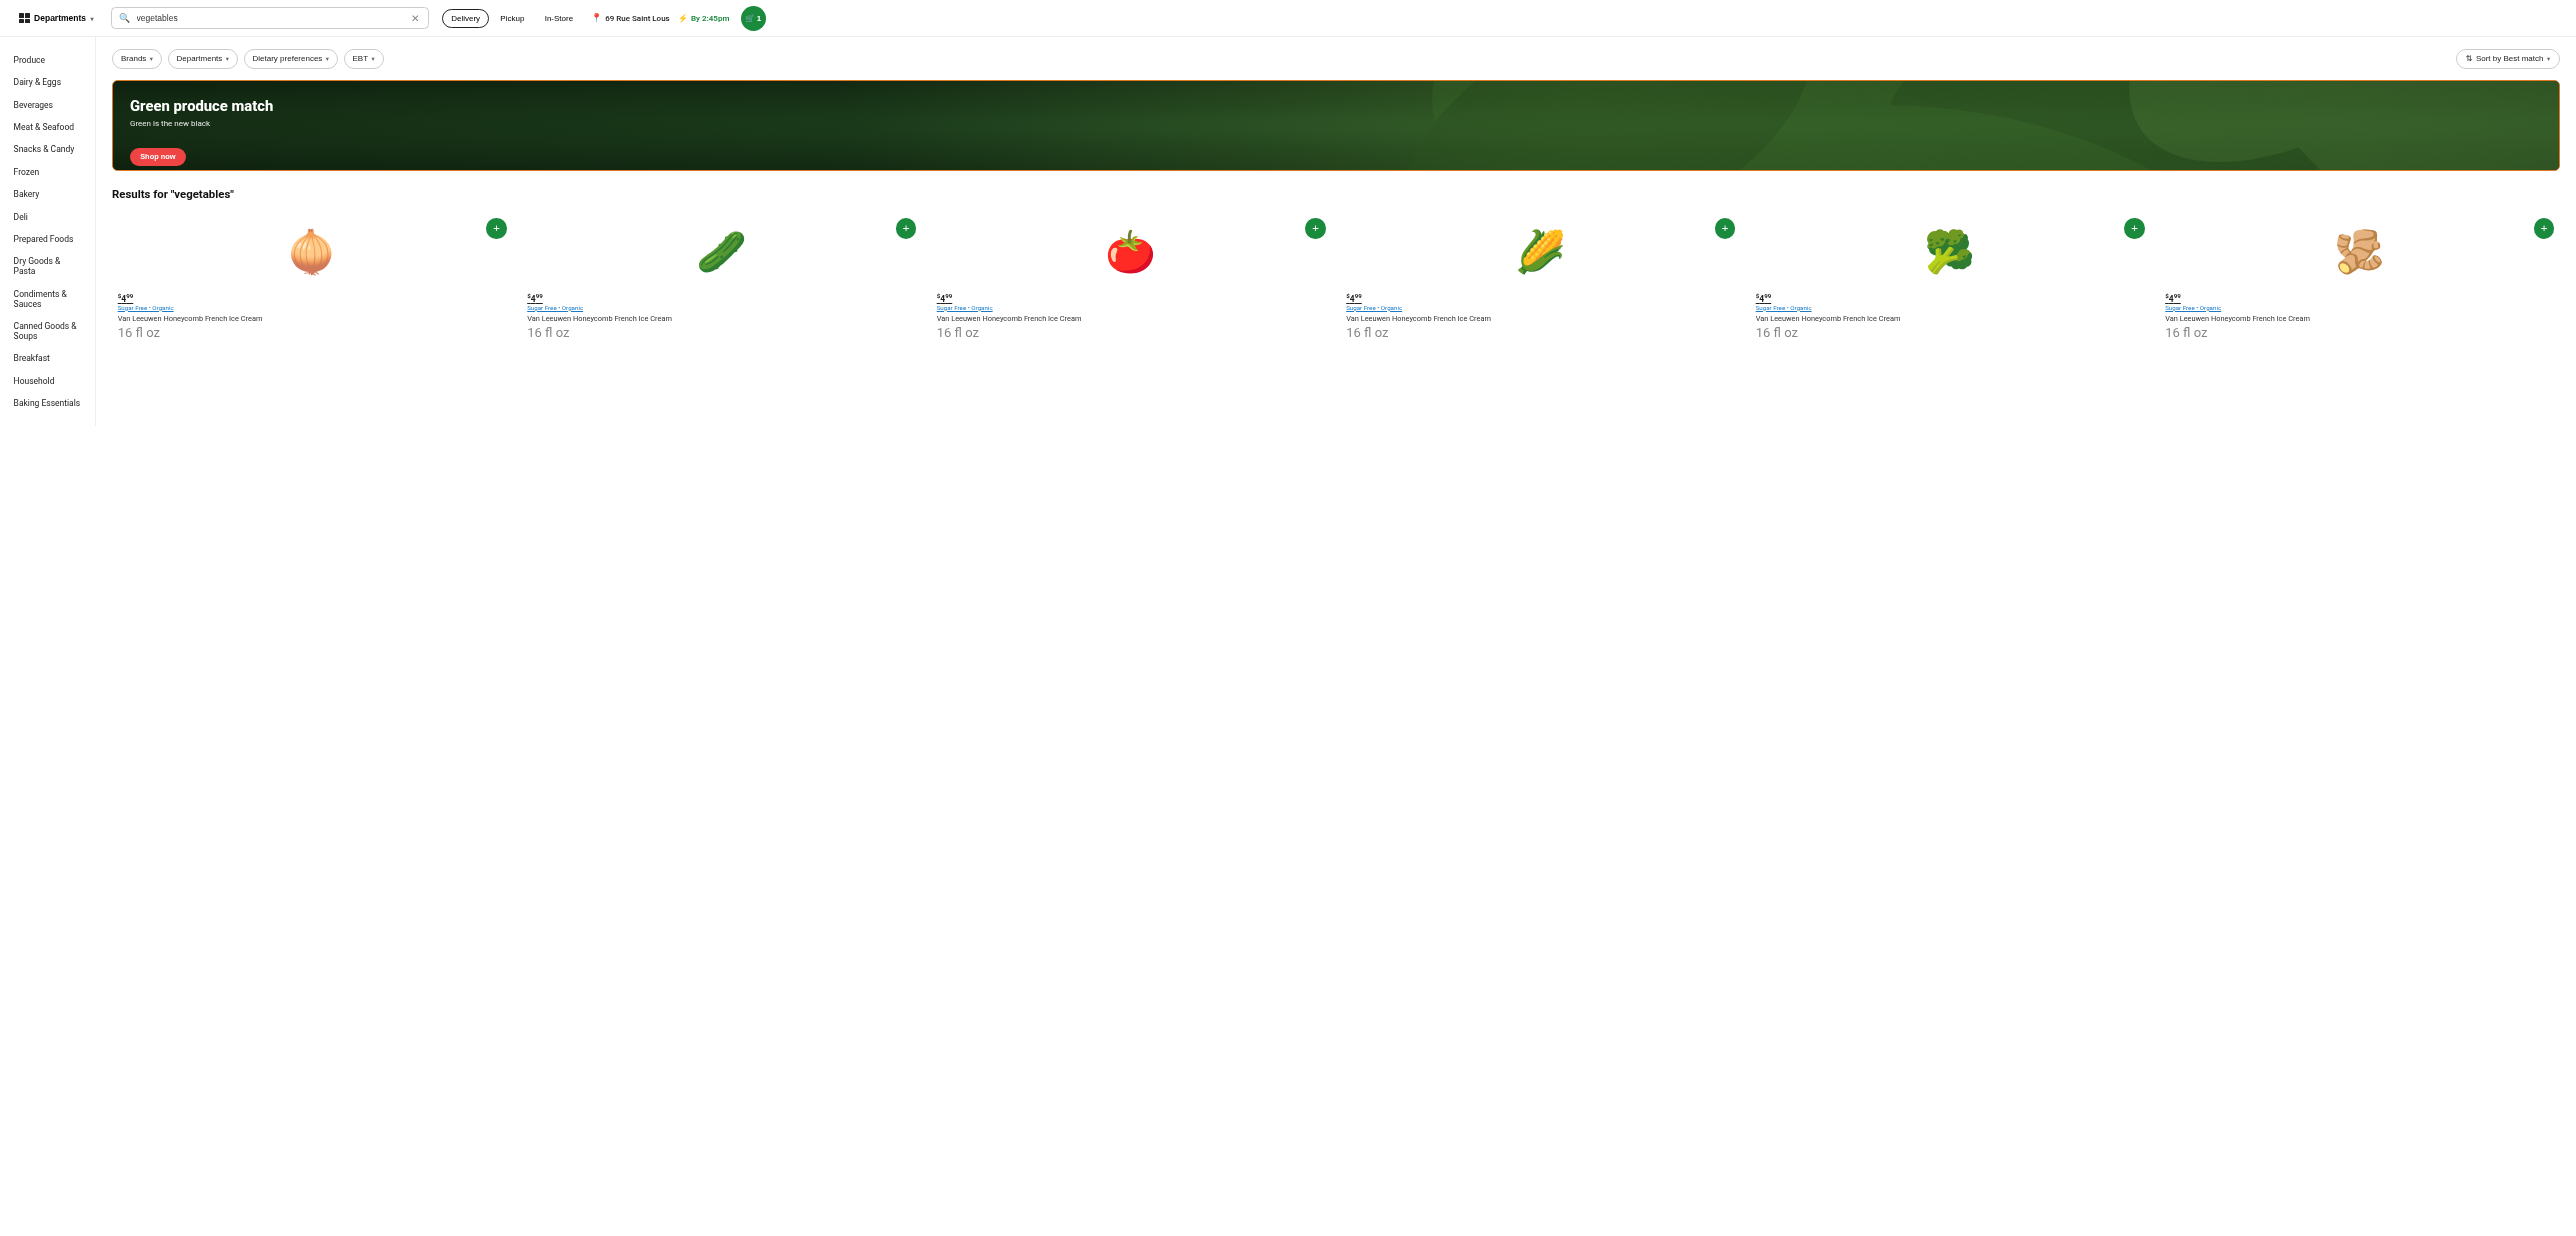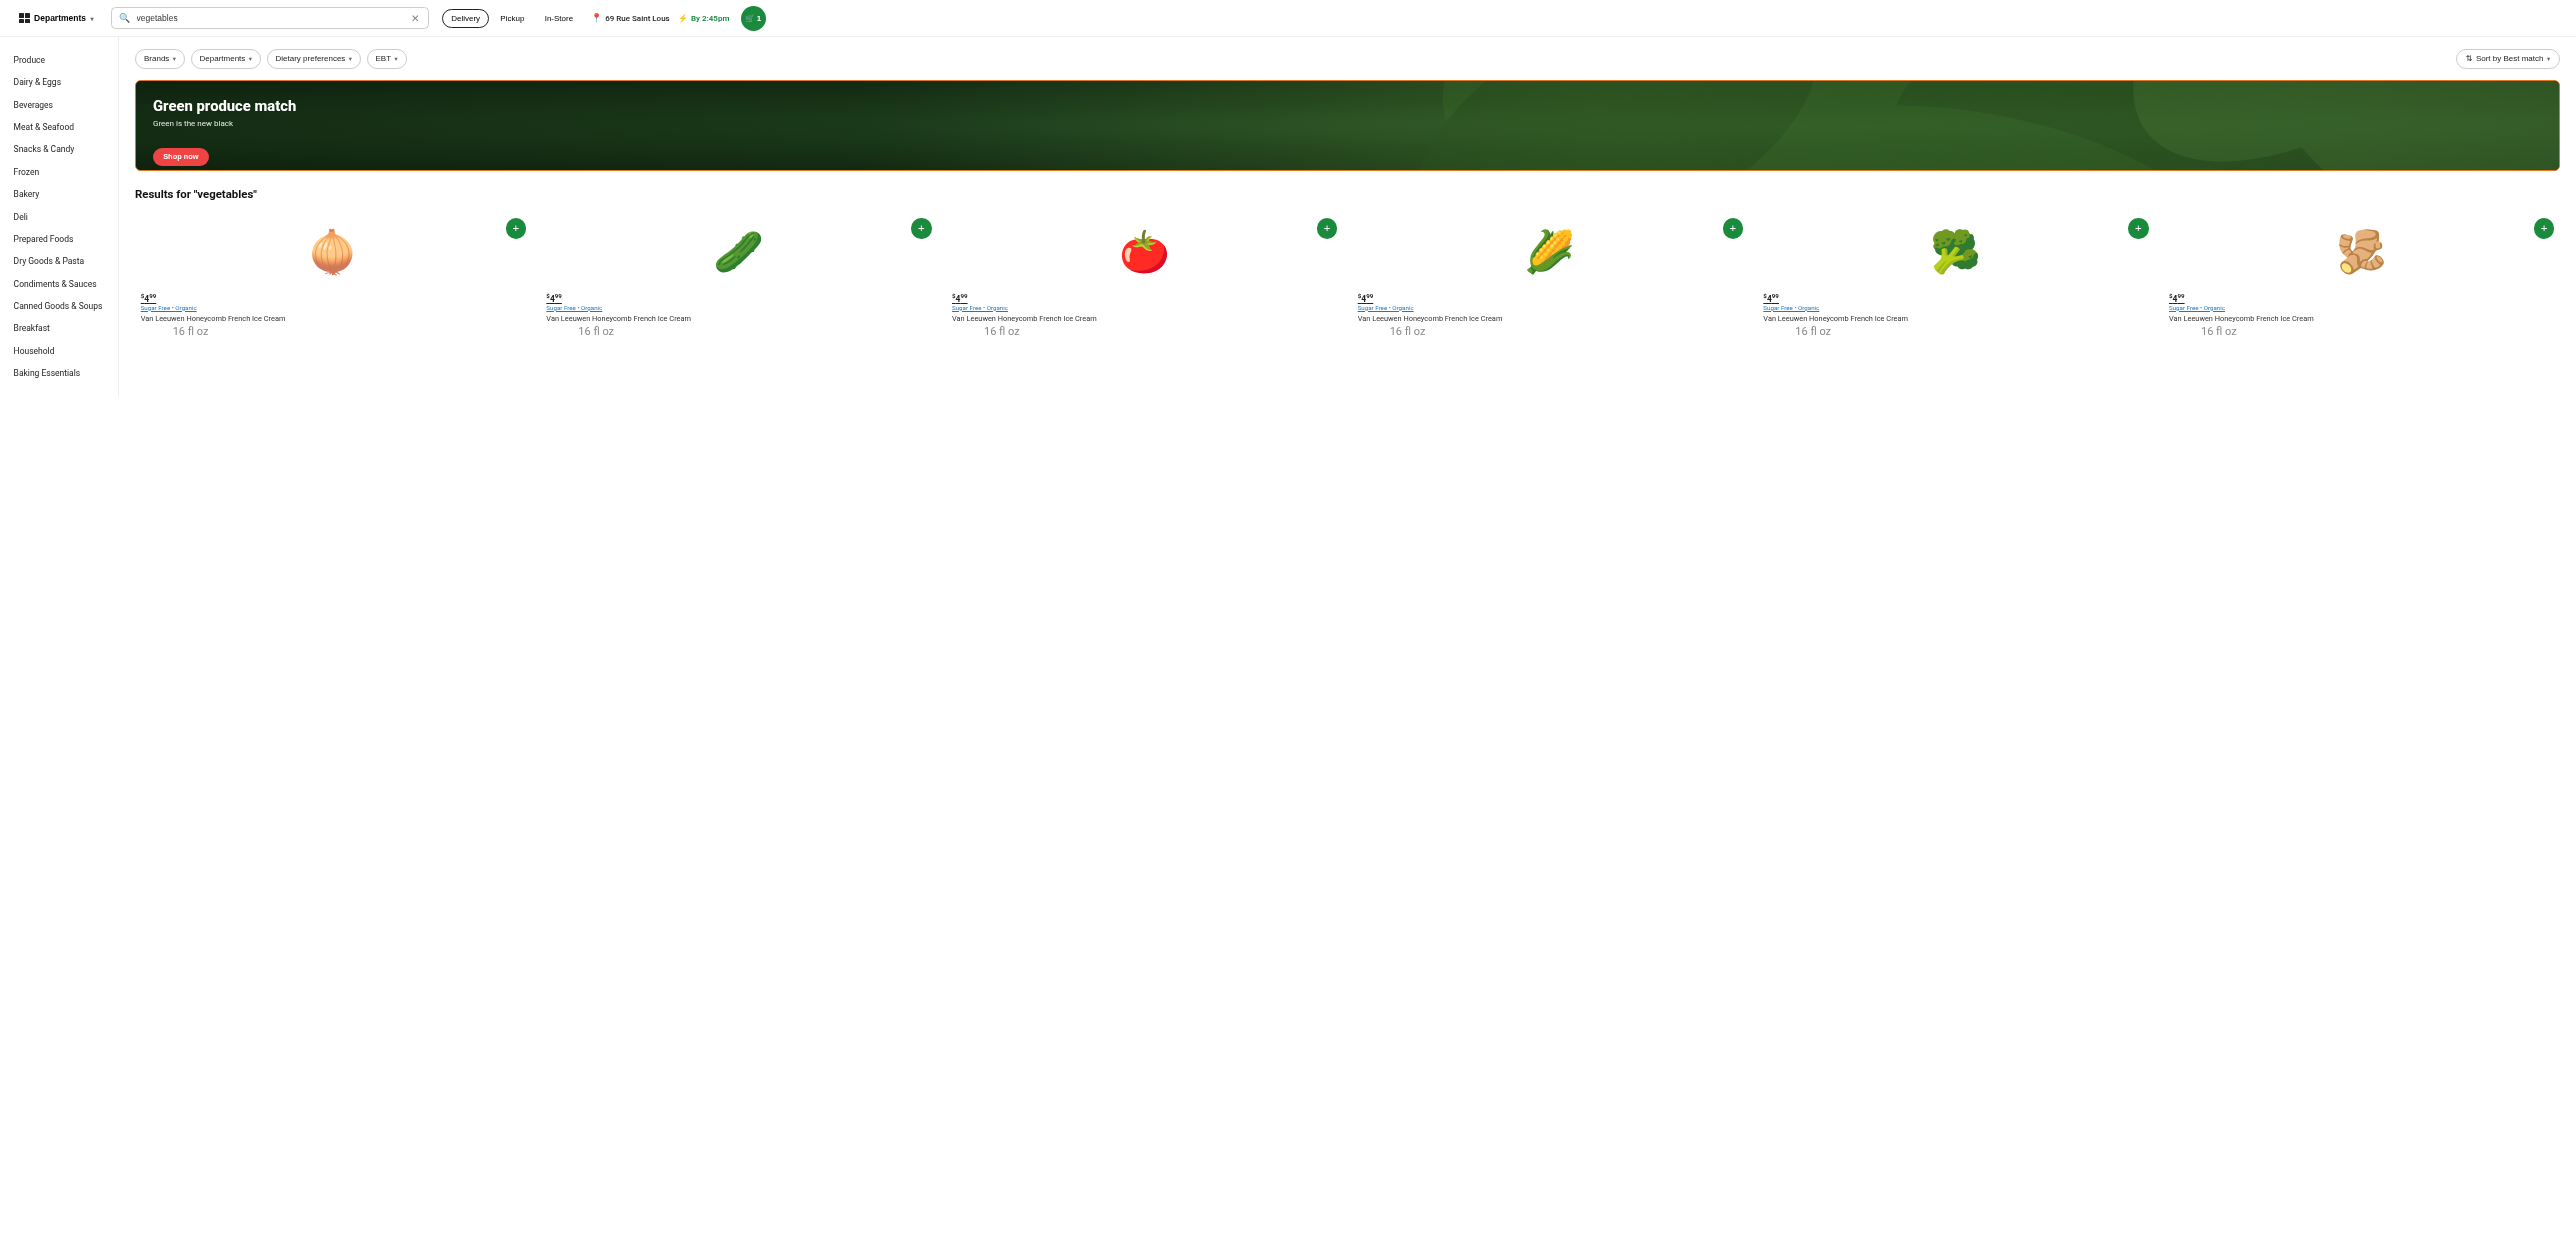--- a/index.html
+++ b/index.html
@@ -121,21 +121,21 @@
       flex-shrink: 0;
     }
 
     
     .layout {
       display: flex;
     }
 
     
     .sidebar {
-      width: 119px;
+      width: 96px;
       flex-shrink: 0;
       padding: 11.4px 0;
       border-right: 0.6px solid #eee;
     }
     .sidebar-item {
       padding: 6.2px 13.6px;
       font-size: 8.5px;
       cursor: pointer;
       color: #222;
     }
@@ -295,24 +295,23 @@
       color: #1a7ac7;
       margin-bottom: 2.3px;
       text-decoration: underline;
     }
     .product-name {
       font-size: 7.4px;
       color: #333;
       line-height: 1.3;
     }
     .product-size {
-      font-size: 11px;
+      font-size: 13px;
       color: #888;
       margin-top: 1.7px;
-      margin-left: 32px;
     }
 
     .chevron { font-size: 6.2px; color: #666; }
     .sort-icon { font-size: 8px; }
   </style>
 </head>
 <body>
 
 <header class="header">
   <button class="departments-btn">

